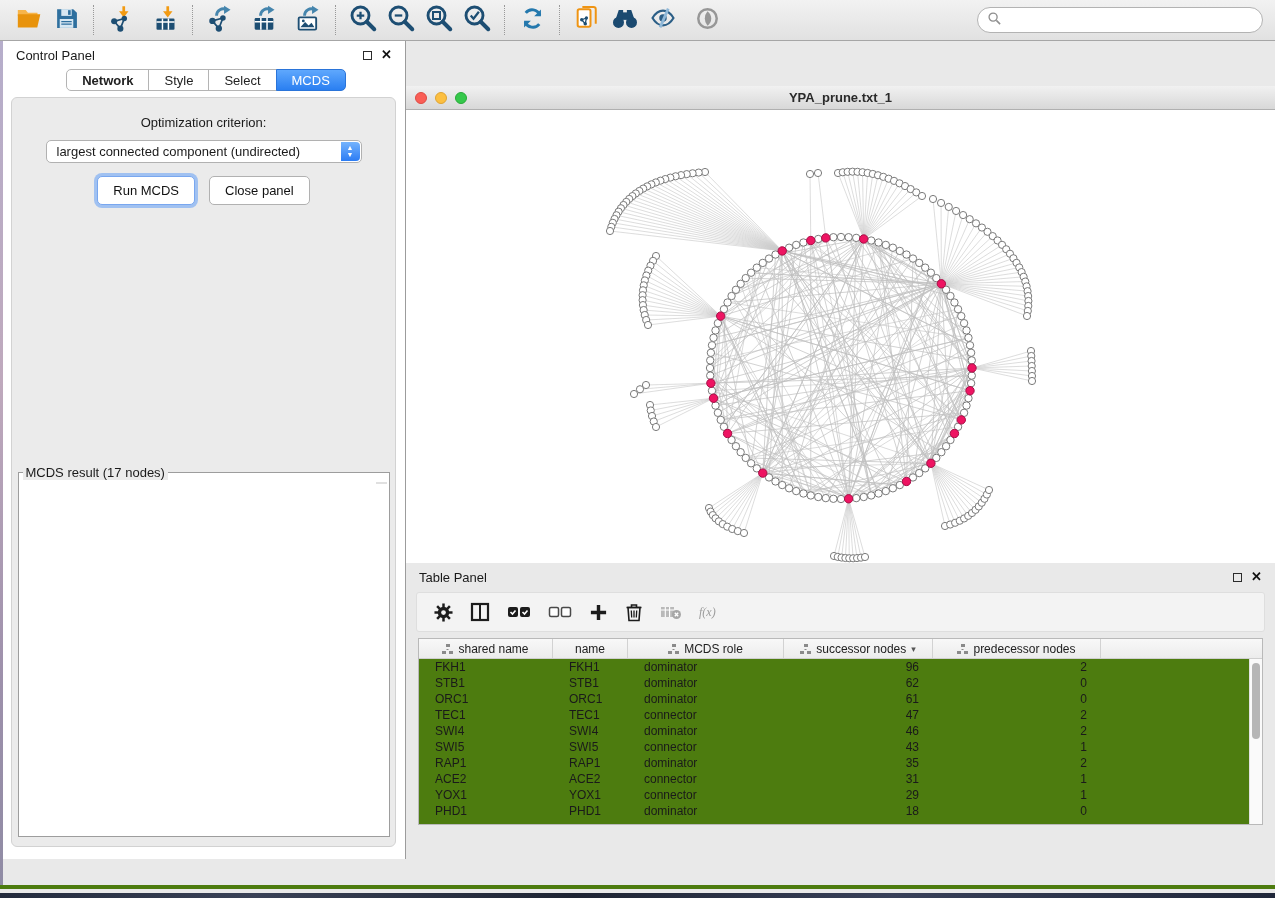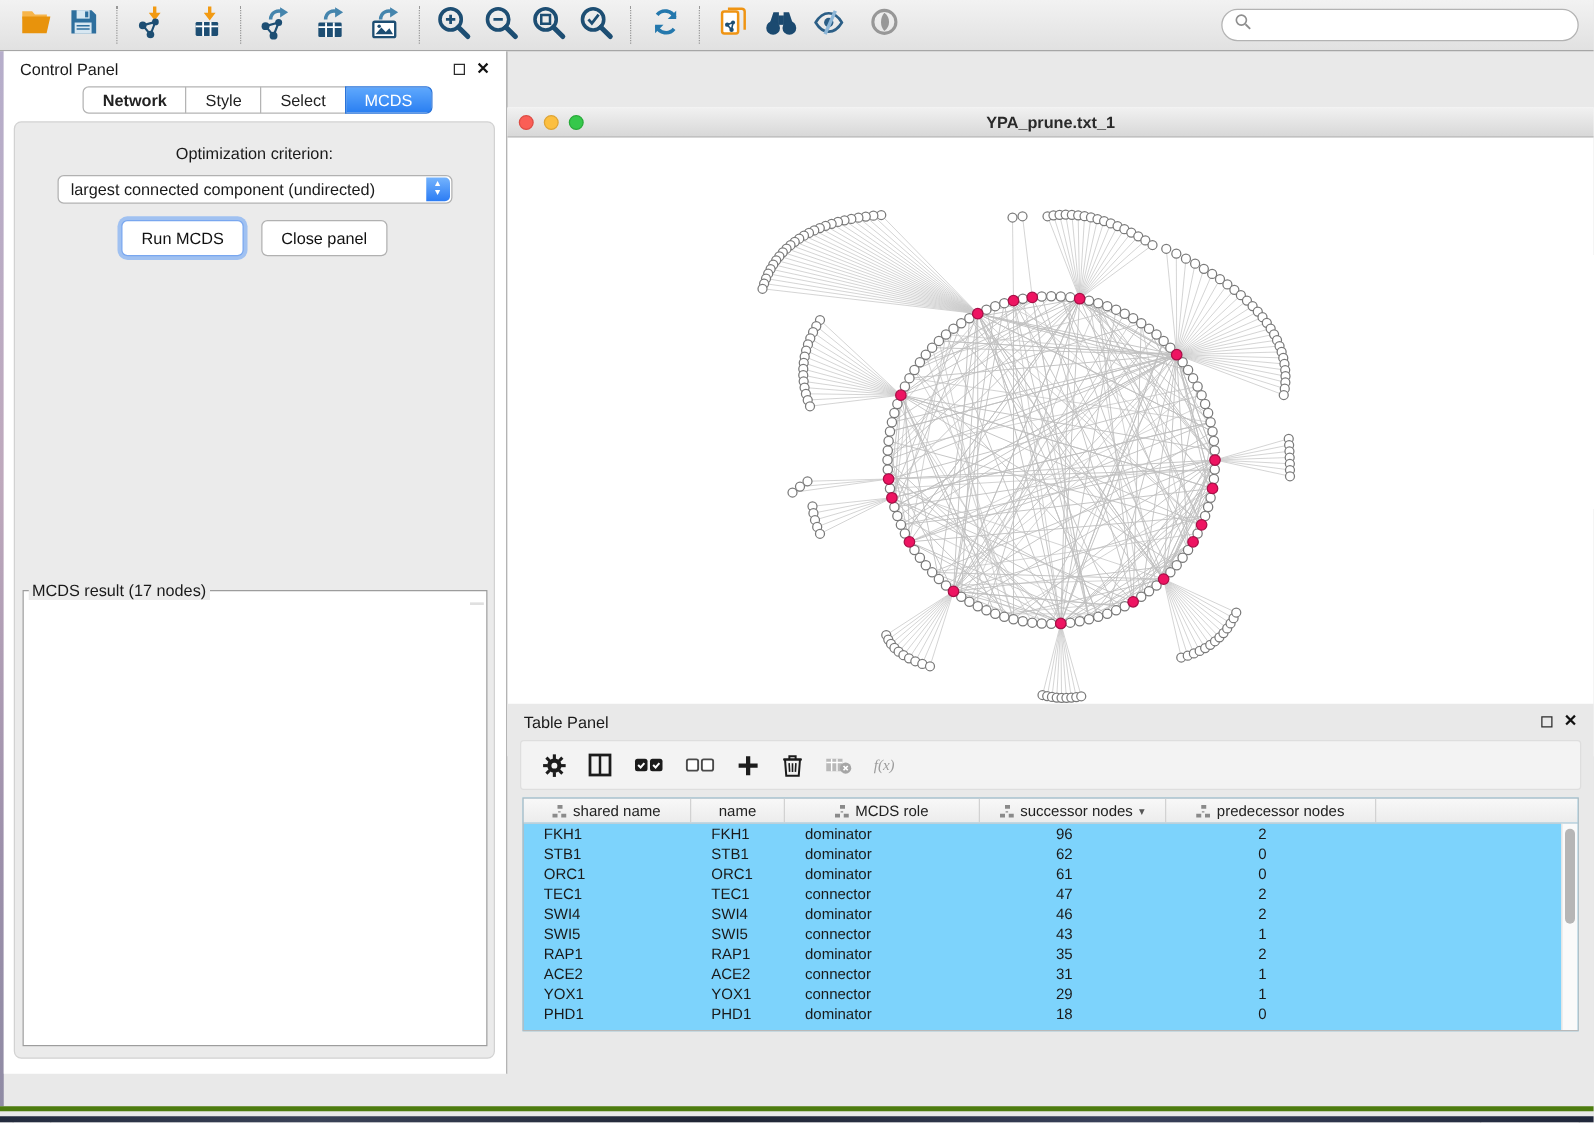--- a/index.html
+++ b/index.html
@@ -72,35 +72,35 @@
   .tl.green { background:#35c84b; border:1px solid #27aa38; }
   #net-title { position:absolute; left:0; right:0; text-align:center; font-size:13px; font-weight:700; color:#2a2a2a; }
   #graph { display:block; }
 
   #table-panel { position:absolute; left:0; top:522px; width:869px; height:296px; background:#e9e9e9; }
   #tp-toolbar { margin:1px 10px 0; height:40px; background:#f3f3f3; border:1px solid #dedede;
     border-radius:3px; display:flex; align-items:center; padding:0 17px; gap:17px; }
   .tpi { display:flex; align-items:center; justify-content:center; }
   .fx-label { font-family:"Liberation Serif",serif; font-style:italic; color:#9c9c9c; font-size:12px; }
 
-  #tbl-wrap { margin:6px 12px 0; height:187px; background:#7dd3fc; border:1px solid #b9b9b9; position:relative; }
+  #tbl-wrap { margin:6px 12px 0; height:187px; background:#4d7c0f; border:1px solid #b9b9b9; position:relative; }
   #tbl-head { display:flex; height:20px; background:linear-gradient(#f8f8f8,#ececec);
     border-bottom:1px solid #cfcfcf; }
   .th { display:flex; align-items:center; justify-content:center; gap:5px;
     border-right:1px solid #d2d2d2; font-size:12px; color:#222; }
   .th.filler { border-right:none; flex:1; }
   .tree-ico { display:inline-block; width:11px; height:10px; position:relative; }
   .tree-ico:before { content:""; position:absolute; left:3.5px; top:0; width:4px; height:3px; background:#8a8a8a; }
   .tree-ico:after { content:""; position:absolute; left:0; bottom:0; width:4px; height:3px; background:#8a8a8a;
     box-shadow:7px 0 0 #8a8a8a, 3.5px -3px 0 -1px #8a8a8a; }
   .sort-ico { font-size:9px; color:#555; }
   .tr { display:flex; height:16px; align-items:center; font-size:12px; }
   .td { overflow:hidden; white-space:nowrap; }
   .td.txt { padding-left:16px; }
-  .td.num { text-align:center; padding-right:14px; }
+  .td.num { text-align:right; padding-right:14px; }
   .c1{width:134px;} .c2{width:75px;} .c3{width:156px;} .c4{width:149px;} .c5{width:168px;}
   #tbl-vscroll { position:absolute; right:0; top:20px; bottom:0; width:13px;
     background:#fafafa; border-left:1px solid #e2e2e2; }
   #tbl-thumb { position:absolute; left:2px; top:4px; width:8px; height:76px; border-radius:4px; background:#b6b6b6; }
 
   #tp-tabs { display:flex; justify-content:center; margin-top:6px; }
 
   
   #status-bar { position:absolute; left:0; top:859px; width:1275px; height:34px;
     background:#e9e9e9; border-top:4px solid #4d7c0f;margin-top:26px; }

